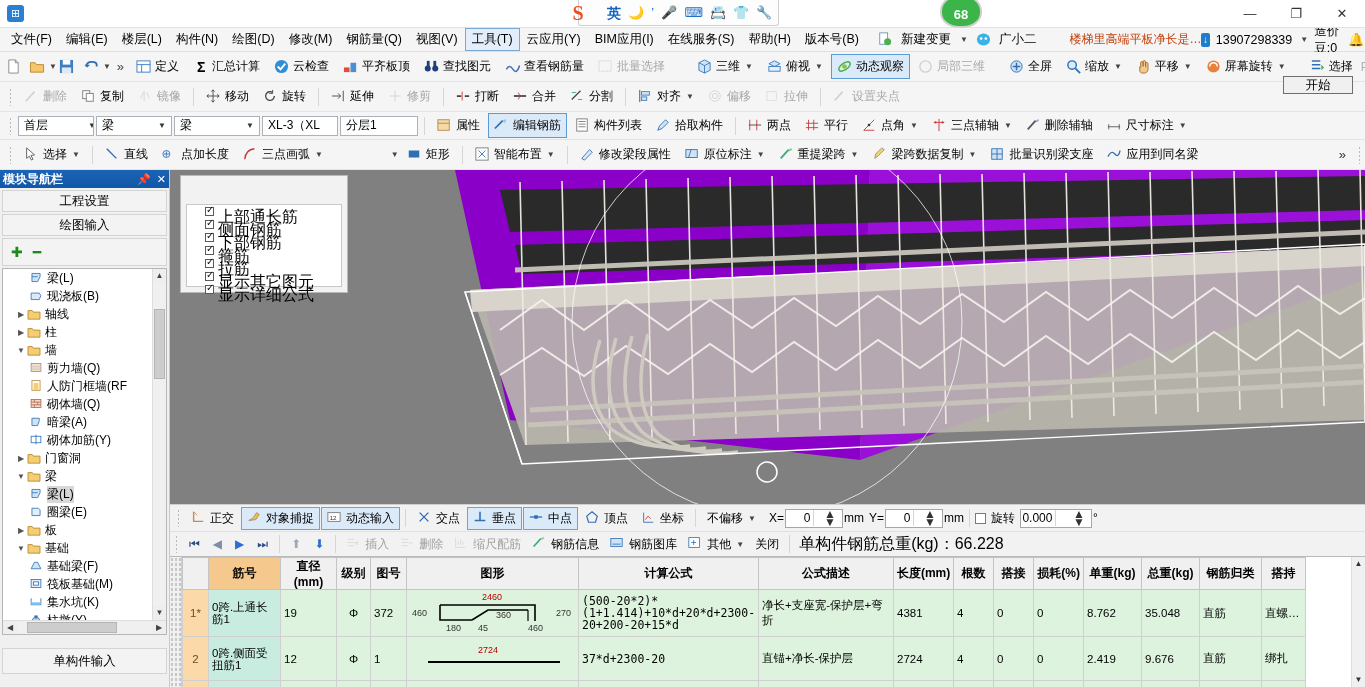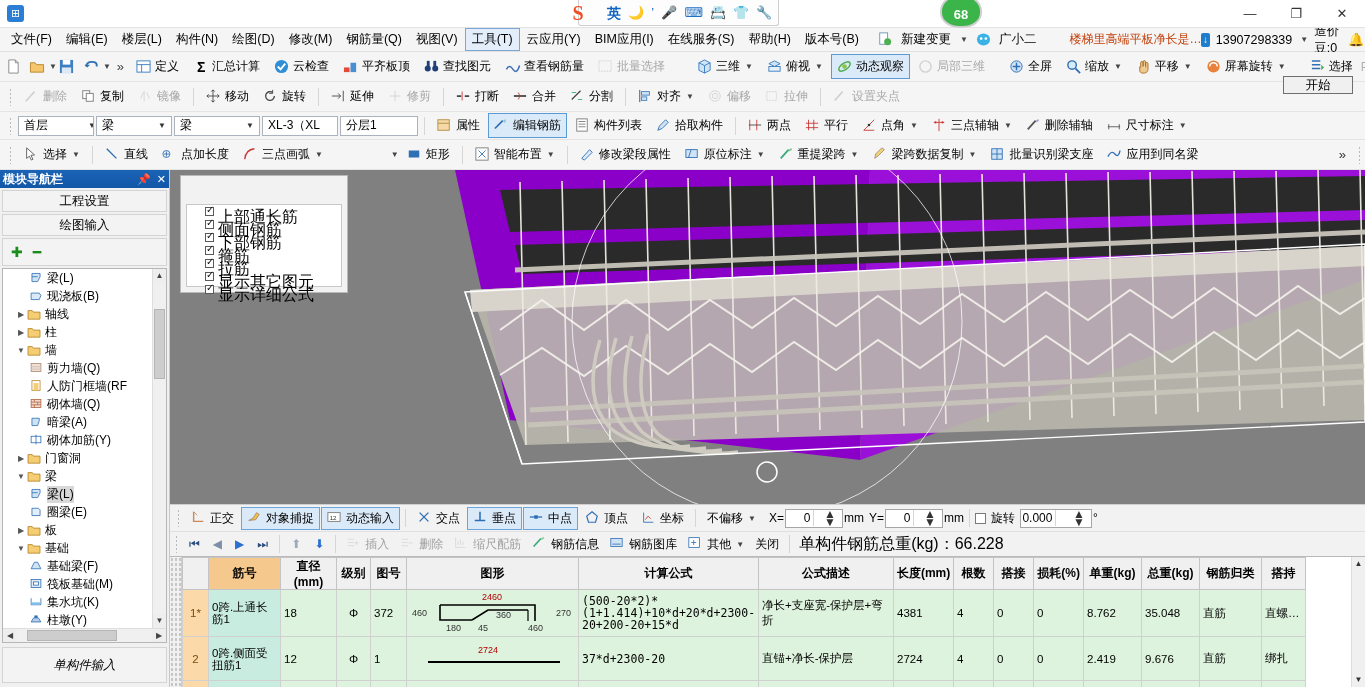--- a/index.html
+++ b/index.html
@@ -115,22 +115,22 @@
   .indent2 { padding-left:26px; }
   .vscroll { position:absolute; right:0; top:0; width:14px; bottom:14px; background:#f0f0f0;
              border-left:1px solid #ddd; }
   .vscroll .thumb { position:absolute; left:1px; right:1px; top:40px; height:70px; background:#cdcdcd; border:1px solid #b5b5b5;}
   .vscroll .ar { height:14px; text-align:center; font-size:8px; line-height:14px; color:#444; background:#eee;}
   .vscroll .ar.bot { position:absolute; bottom:0; left:0; right:0; }
   .hscroll { position:absolute; bottom:0; left:0; right:0; height:14px; background:#f0f0f0; border-top:1px solid #ddd; display:flex;}
   .hscroll .ar { width:14px; text-align:center; font-size:8px; line-height:14px; color:#444; background:#eee; }
   .hscroll .track { flex:1; position:relative; }
   .hscroll .thumb { position:absolute; left:10px; width:90px; top:1px; bottom:1px; background:#cdcdcd; border:1px solid #b5b5b5; }
-  .lp-foot { height:36px; margin:4px 2px; border:1px solid #d4d4d4; background:#f3f3f3;
-             display:flex; align-items:center; justify-content:center; font-size:12.5px;font-style:italic; }
+  .lp-foot { height:26px; margin:13px 2px; border:1px solid #d4d4d4; background:#f3f3f3;
+             display:flex; align-items:center; justify-content:center; font-size:12.5px; }
 
   
   .viewwrap { flex:1; display:flex; flex-direction:column; min-width:0; }
   .viewport { flex:1; background:#808080; position:relative; overflow:hidden; }
 
   .rebar-panel {
     position:absolute; left:10px; top:5px; width:168px; height:118px; background:#f2f2f2;
     border:1px solid #b9b9b9; z-index:6;
   }
   .rebar-panel .rp-head { height:26px; color:#b6b6b6; font-size:12.5px; display:flex; align-items:center; padding-left:8px;}
@@ -1179,21 +1179,21 @@
               <th>单重(kg)</th>
               <th>总重(kg)</th>
               <th>钢筋归类</th>
               <th>搭持</th>
             </tr>
           </thead>
           <tbody>
             <tr>
               <td class="idx">1*</td>
               <td class="name">0跨.上通长筋1</td>
-              <td>18</td>
+              <td>19</td>
               <td class="c">Φ</td>
               <td>372</td>
               <td>
                 <svg width="165" height="42" viewBox="0 0 165 42">
                   <text x="72" y="9" font-size="9" fill="#b40000">2460</text>
                   <text x="2" y="25" font-size="9" fill="#333">460</text>
                   <text x="146" y="25" font-size="9" fill="#333">270</text>
                   <path d="M30,14 L125,14 L125,30" stroke="#000" stroke-width="1.6" fill="none"></path>
                   <path d="M30,14 L30,29 L62,29" stroke="#000" stroke-width="1.6" fill="none"></path>
                   <path d="M62,29 L78,19 L118,19" stroke="#000" stroke-width="1.6" fill="none"></path>

